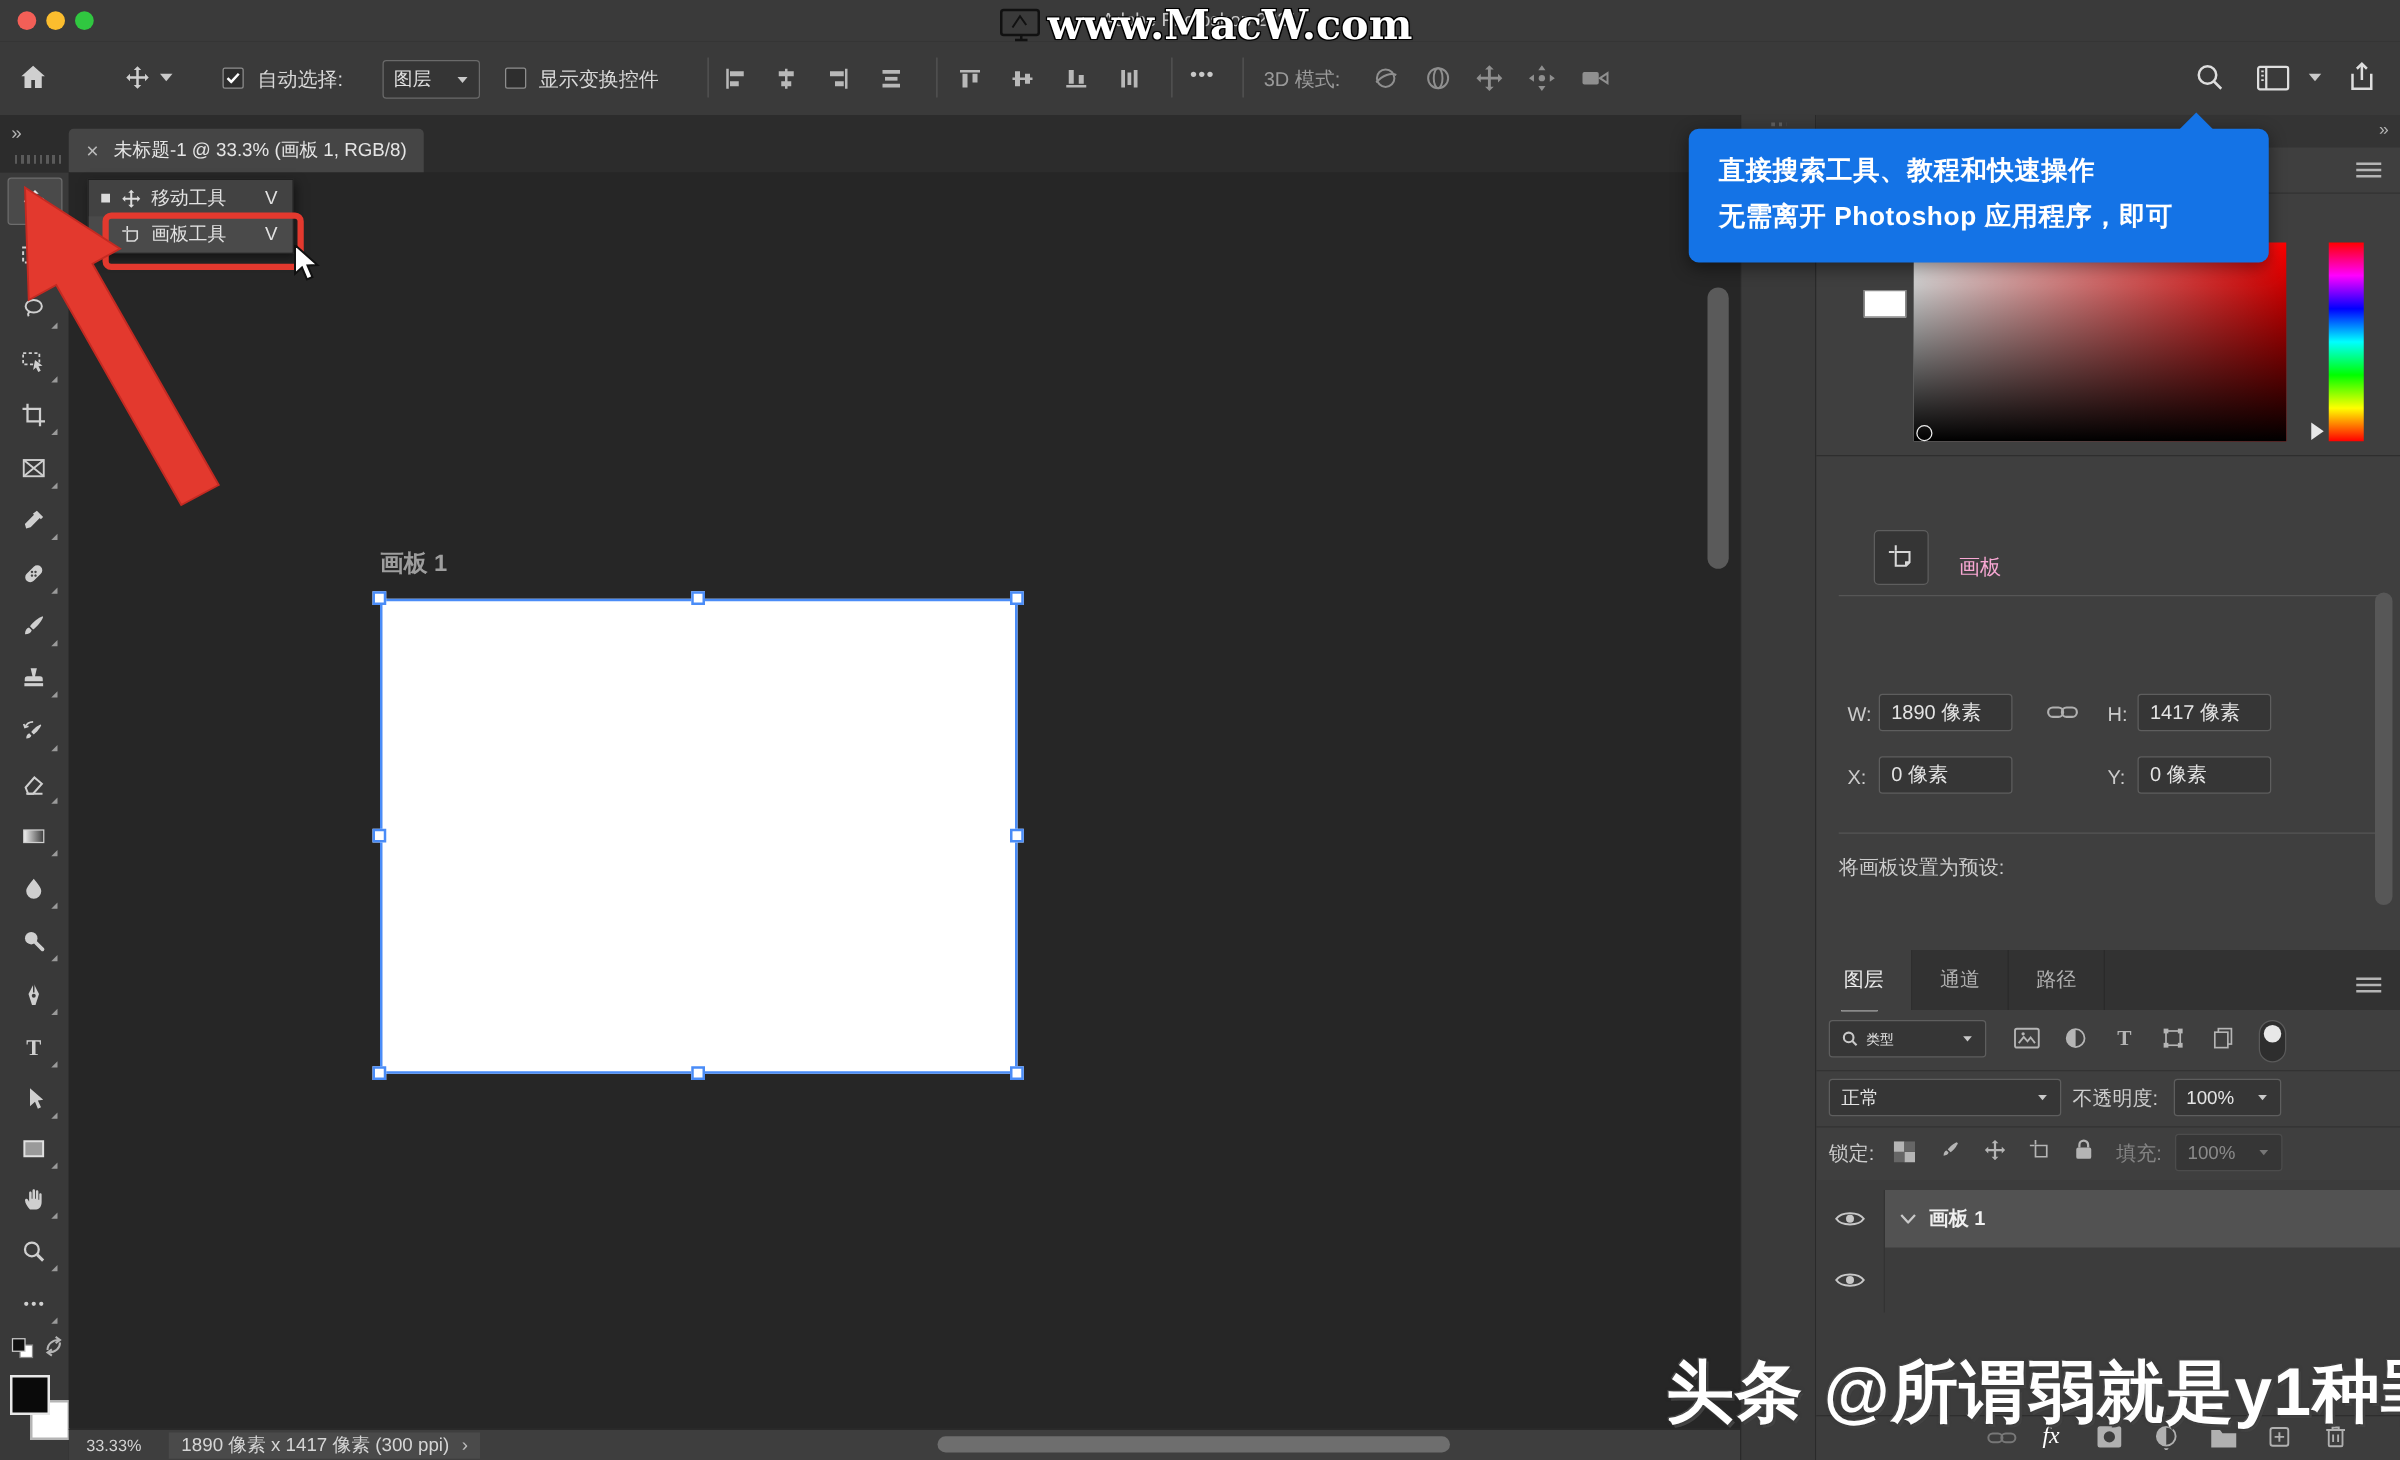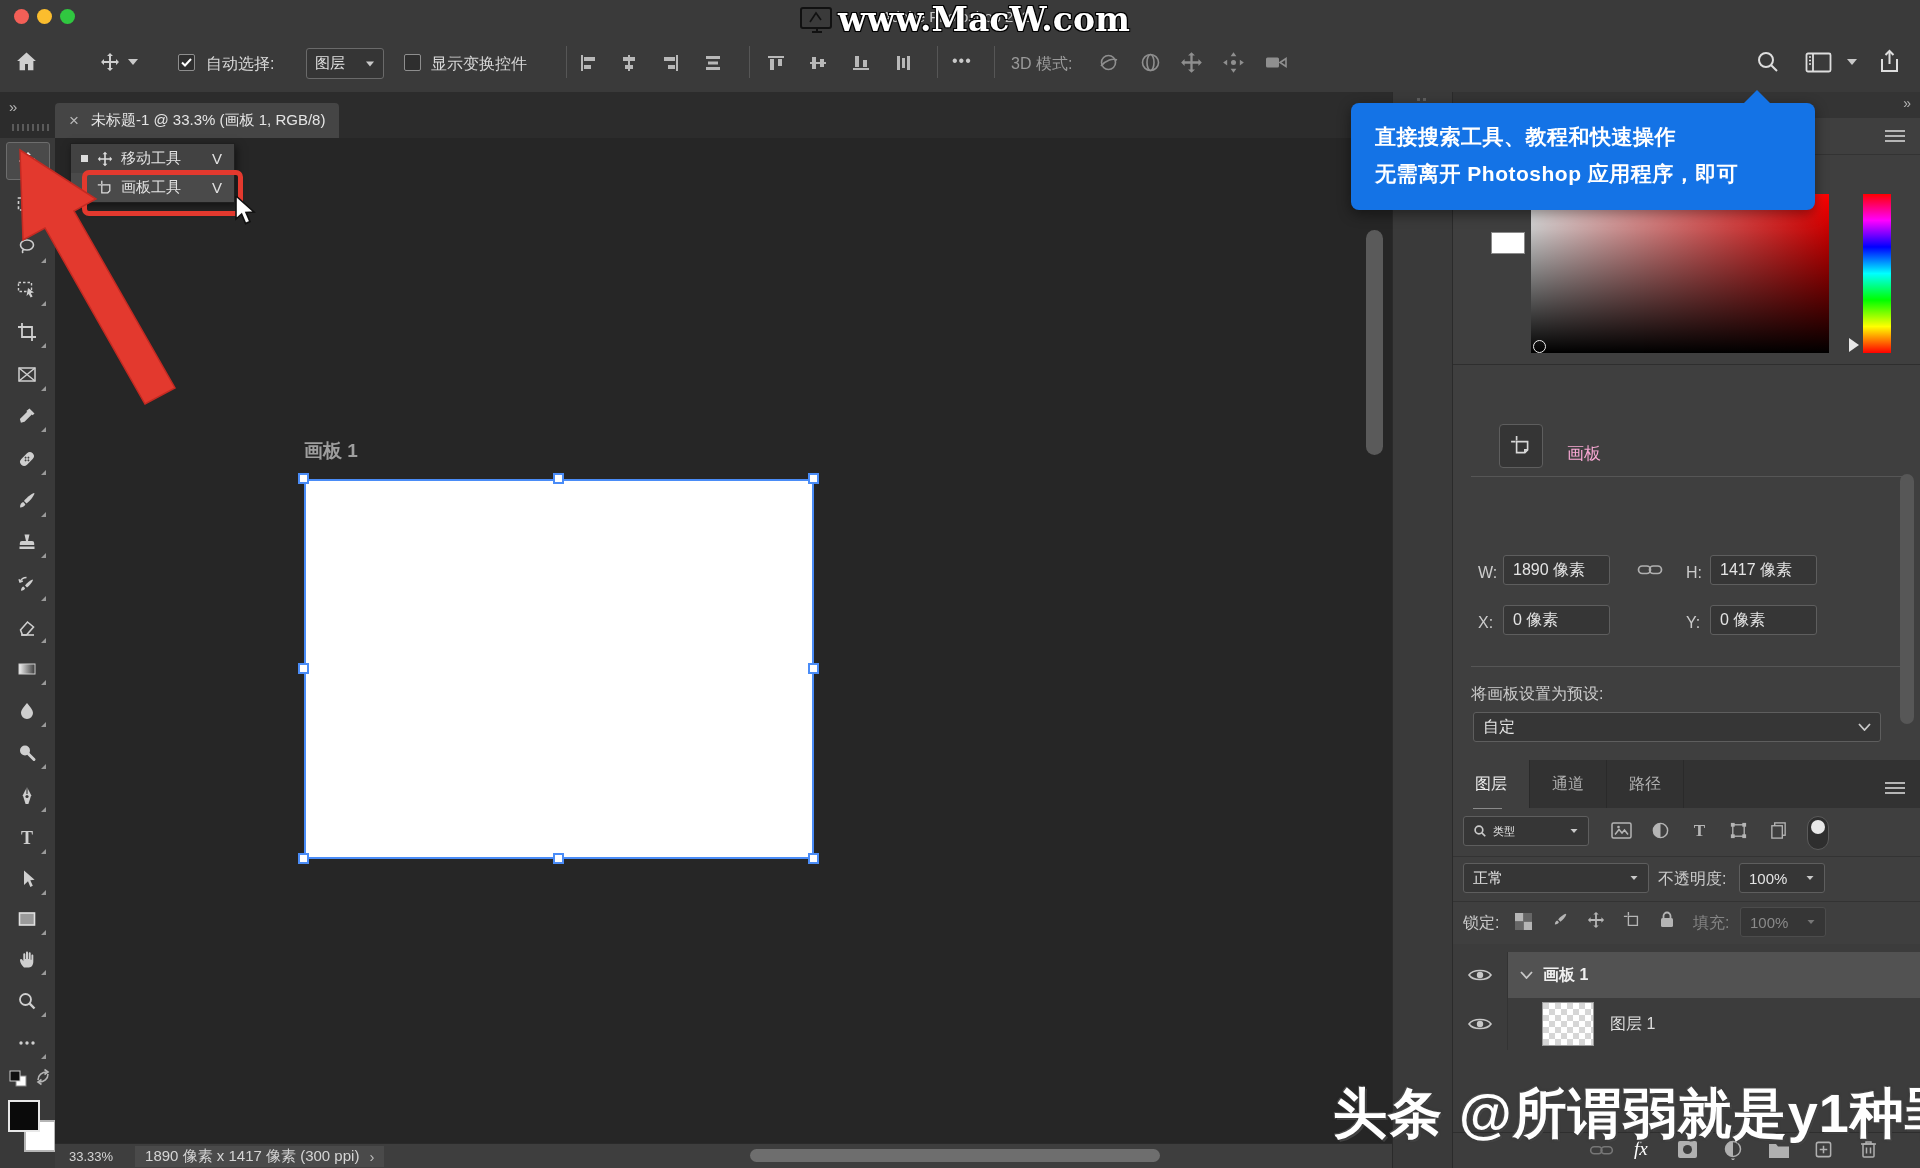--- a/index.html
+++ b/index.html
@@ -480,26 +480,20 @@
       <div class="abs plabel" style="left:233px;top:200px;">H:</div>
       <div class="abs field" style="left:257px;top:191px;width:107px;">1417 像素</div>
 
       <div class="abs plabel" style="left:25px;top:250px;">X:</div>
       <div class="abs field" style="left:50px;top:241px;width:107px;">0 像素</div>
       <div class="abs plabel" style="left:233px;top:250px;">Y:</div>
       <div class="abs field" style="left:257px;top:241px;width:107px;">0 像素</div>
 
       <div class="abs divider" style="left:18px;top:302px;width:432px;"></div>
       <div class="abs plabel" style="left:18px;top:320px;">将画板设置为预设:</div>
-      <div class="abs field" style="left:20px;top:348px;width:408px;justify-content:space-between;">
-        <span>自定</span>
-        <svg width="13" height="8" viewBox="0 0 13 8">
-            <path d="M1 1l5.5 6L12 1" fill="none" stroke="#c9c9c9" stroke-width="1.8"></path>
-          </svg>
-      </div>
       <div class="abs plabel" style="left:18px;top:396px;">画板背景颜色:</div>
       <div class="abs" style="left:20px;top:424px;width:27px;height:19px;background:#fff;border:1px solid #8a8a8a;"></div>
       <div class="abs" style="left:447px;top:110px;width:14px;height:250px;background:#575757;border-radius:7px;"></div>
     </div>
 
     <div class="abs" style="left:0;top:668px;width:468px;height:408px;">
       <div class="ptabrow abs" style="left:0;top:0;width:468px;height:48px;">
         <div class="ptab active">图层</div>
         <div class="ptab">通道</div>
         <div class="ptab">路径</div>
@@ -624,24 +618,20 @@
           </div>
         </div>
 
         <div class="abs row" style="left:0;top:54px;width:468px;height:52px;">
           <div class="lrow-eyecell">
             <svg width="24" height="16" viewBox="0 0 24 16">
                 <path d="M1 8C5 2 19 2 23 8 19 14 5 14 1 8Z" fill="none" stroke="#c8c8c8" stroke-width="1.6"></path>
                 <circle cx="12" cy="8" r="3.2" fill="#c8c8c8"></circle>
               </svg>
           </div>
-          <div class="row" style="flex:1;height:100%;padding-left:34px;gap:16px;">
-            <div style="width:50px;height:42px;border:1px solid #9a9a9a;background:repeating-conic-gradient(#ffffff 0% 25%, #d6d6d6 0% 50%) 0 0/12px 12px;"></div>
-            <span style="font-size:16px;color:#dedede;">图层 1</span>
-          </div>
         </div>
       </div>
 
       <div class="abs" style="left:0;top:372px;width:468px;height:36px;border-top:1px solid #2e2e2e;background:#3d3d3d;">
         <div class="abs icnbtn" style="left:136px;top:9px;">
           <svg width="25" height="16" viewBox="0 0 26 17" fill="none" stroke="#777" stroke-width="1.7">
               <rect x="1.5" y="5" width="12" height="7.5" rx="3.75"></rect>
               <rect x="12.5" y="5" width="12" height="7.5" rx="3.75"></rect>
             </svg>
           </div>

